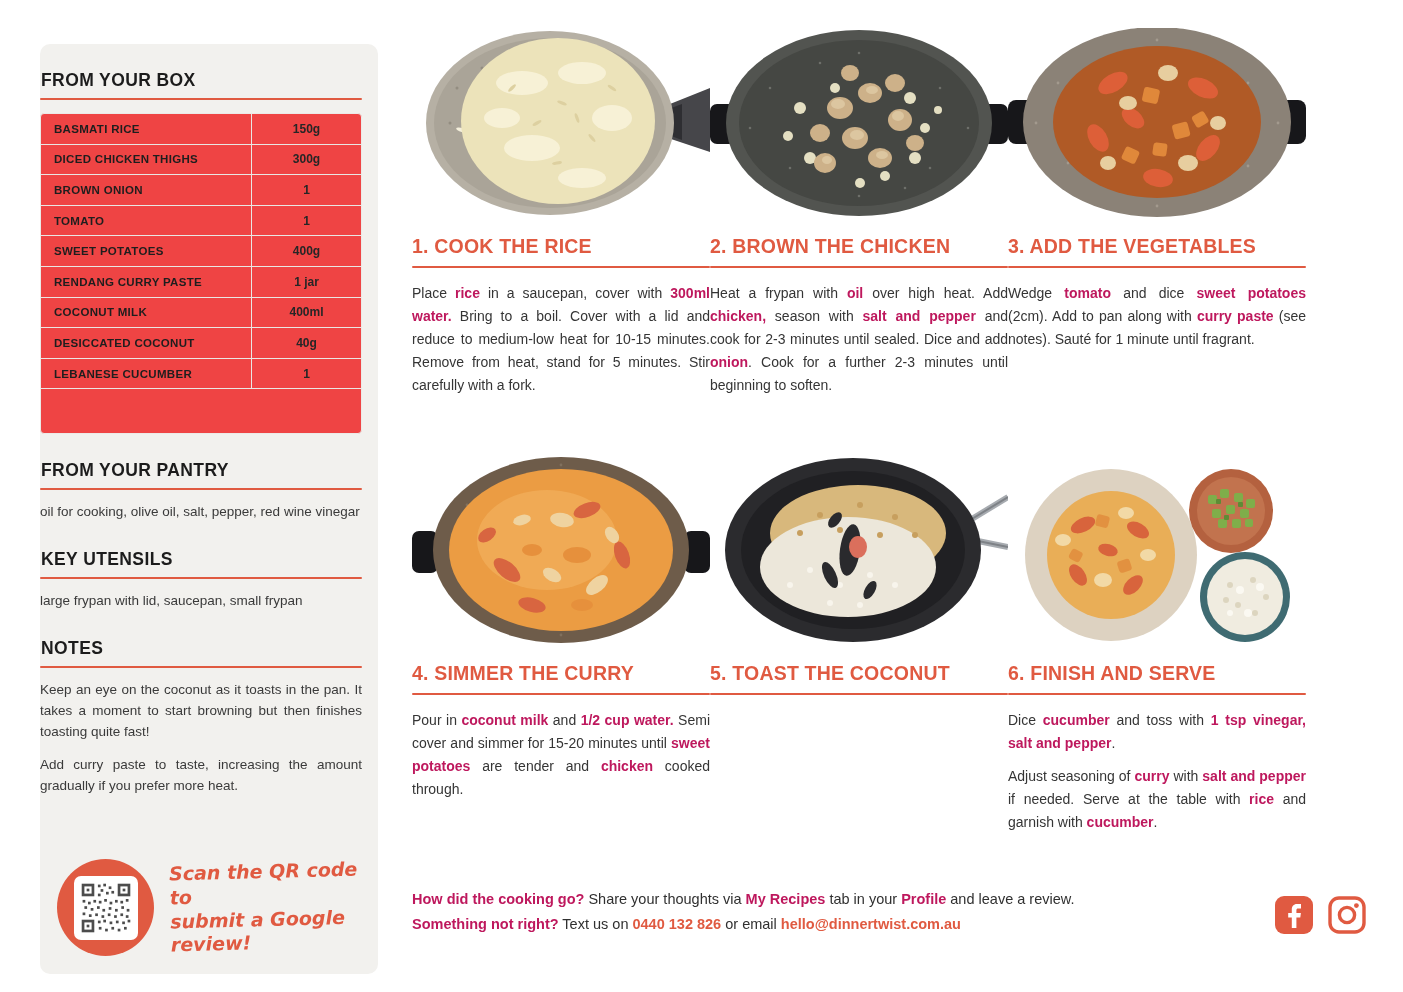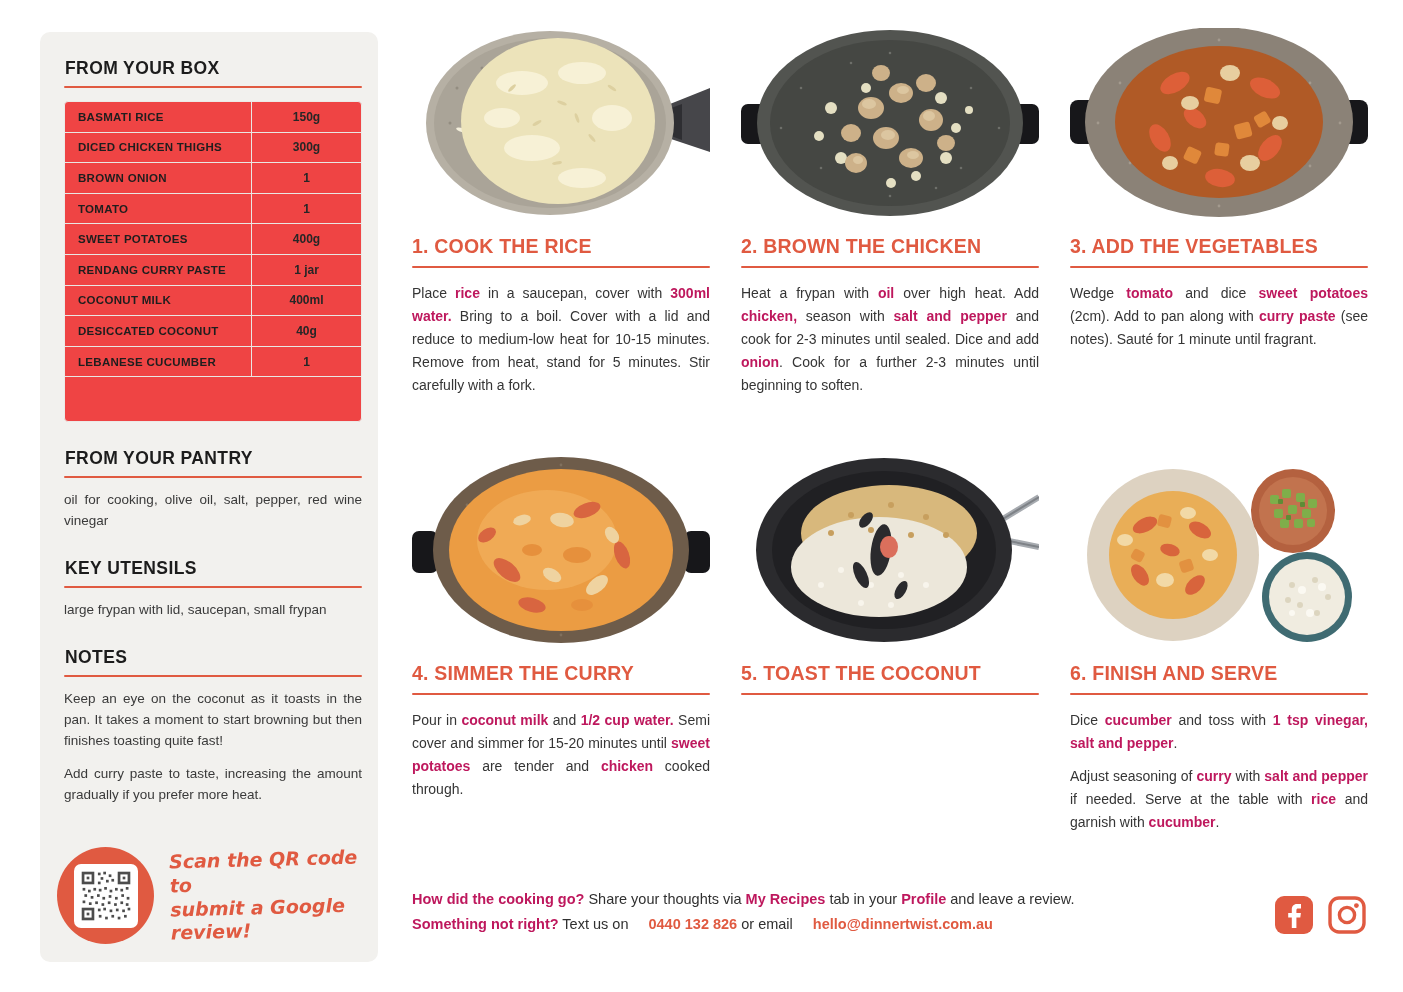--- a/index.html
+++ b/index.html
@@ -15,23 +15,23 @@
     background:#ffffff;
     font-family:"Liberation Sans","DejaVu Sans",sans-serif;
     color:var(--body);
     position:relative;
     overflow:hidden;
   }
   .page{position:absolute;inset:0;}
 
   
   .sidebar{
-    position:absolute;left:40px;top:32px;width:338px;height:930px;
+    position:absolute;left:40px;top:44px;width:338px;height:930px;
     background:var(--panel);border-radius:10px;
-    padding:26px 16px 20px 24px;
+    padding:26px 16px 20px 0;
   }
   .side-sec h2{
     font-size:17.5px;font-weight:700;color:var(--ink);
     letter-spacing:.4px;margin:0 0 7px 1px;
   }
   .rule{height:2px;background:var(--accent);border-radius:1px;}
   .side-sec{margin-bottom:26px;}
 
   .box-table{
     background:#ef4444;border-radius:4px;margin-top:13px;
@@ -69,31 +69,31 @@
   .qr-text{
     color:var(--accent);font-size:19px;line-height:1.25;font-weight:700;
     font-style:italic;font-family:"DejaVu Sans","Liberation Sans",sans-serif;
     transform:rotate(-1.5deg);
   }
 
   
   .steps{
     position:absolute;left:412px;top:28px;width:956px;
     display:grid;grid-template-columns:repeat(3,298px);
-    column-gap:31px;grid-template-rows:427px auto;
+    grid-template-rows:427px auto;
   }
   .photo{width:298px;height:190px;margin-bottom:17px;background:#fff;}
   .step-title{
     font-size:19.5px;font-weight:700;color:var(--accent);letter-spacing:.2px;
   }
   .step-rule{height:2px;background:var(--accent);margin:8px 0 14px 0;border-radius:1px;}
   .step-body{font-size:14px;line-height:1.64;color:#353535;text-align:justify;}
   .step-body p + p{margin-top:10px;}
   .b{font-weight:700;color:#be185d;}
-  .accent-text{color:var(--accent);font-weight:700;margin-left:16px;}
+  .accent-text{color:var(--accent);font-weight:700;}
 
   
   .footer{
     position:absolute;left:412px;right:36px;top:887px;
     display:flex;justify-content:space-between;align-items:flex-start;
   }
   .footer-text p{font-size:14.5px;line-height:1.75;color:#303030;}
   .social{display:flex;gap:13px;margin-top:8px;}
   .social svg{display:block;}
 </style>

